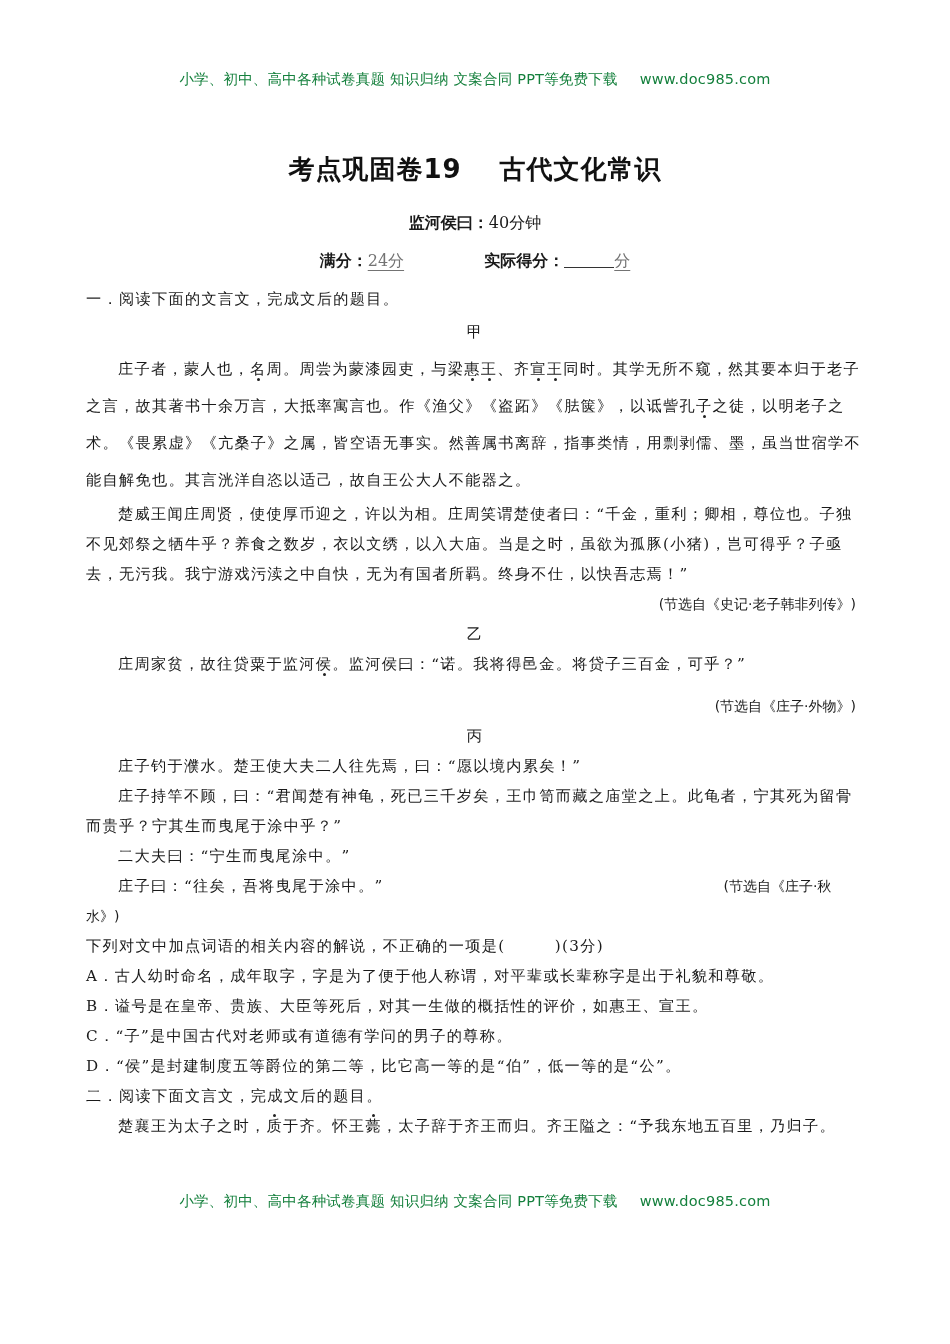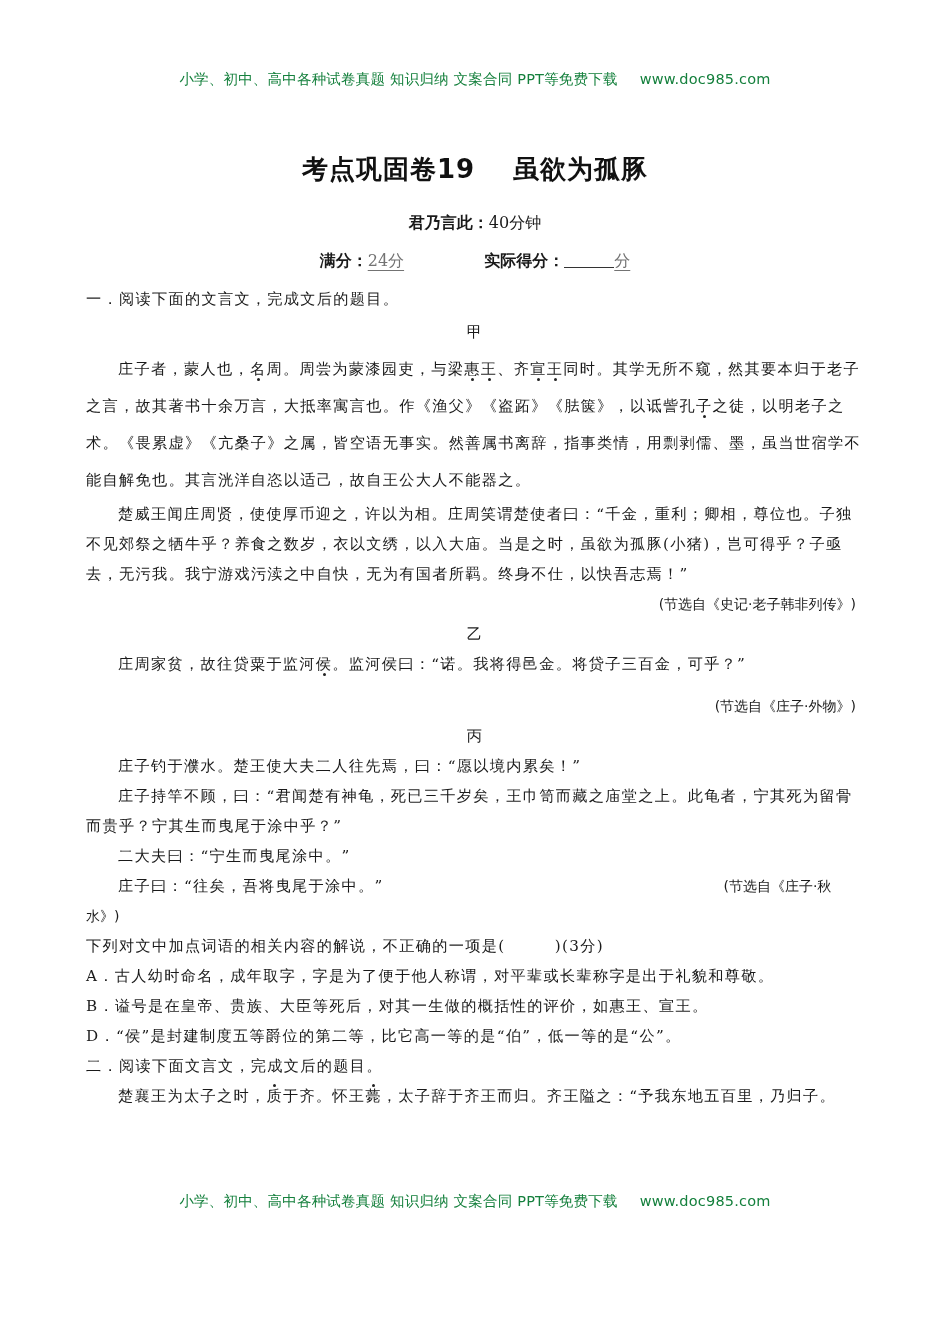--- a/index.html
+++ b/index.html
@@ -53,25 +53,25 @@
   .mt { margin-top: 2px; }
 </style>
 </head>
 <body>
 
 <div class="banner banner-top">
   <span>小学、初中、高中各种试卷真题 知识归纳 文案合同 PPT等免费下载</span><span class="url">www.doc985.com</span>
 </div>
 
 <div class="title">
-  <span>考点巩固卷19</span><span class="gap"></span><span>虽欲为孤豚</span>
+  <span>考点巩固卷19</span><span class="gap"></span><span>古代文化常识</span>
 </div>
 
 <div class="meta meta-time">
-  <b>君乃言此：</b><span>40分钟</span>
+  <b>监河侯曰：</b><span>40分钟</span>
 </div>
 
 <div class="meta meta-score">
   <b>满分：</b><span class="u">24分</span>
   <span class="spacer"></span>
   <b>实际得分：</b><span class="blank"></span><span class="u">分</span>
 </div>
 
 <div class="content">
   <p>一．阅读下面的文言文，完成文后的题目。</p>
@@ -87,20 +87,21 @@
 
   <p class="center">丙</p>
   <p class="indent">庄子钓于濮水。楚王使大夫二人往先焉，曰：“愿以境内累矣！”</p>
   <p class="indent"><span>庄子持竿不顾，曰：“君闻楚有神龟，死已三千岁矣，王巾笥而藏之庙堂之上。</span><span class="uline">此龟者，宁其死为留骨而贵乎？宁其生而曳尾于涂中乎？”</span></p>
   <p class="indent">二大夫曰：“宁生而曳尾涂中。”</p>
   <p class="indent"><span>庄子曰：“往矣，吾将曳尾于涂中。”</span><span style="display:inline-block;width:340px"></span><span class="source">(节选自《庄子·秋水》)</span></p>
 
   <p>下列对文中加点词语的相关内容的解说，不正确的一项是(　　　)(3分)</p>
   <p>A．古人幼时命名，成年取字，字是为了便于他人称谓，对平辈或长辈称字是出于礼貌和尊敬。</p>
   <p>B．谥号是在皇帝、贵族、大臣等死后，对其一生做的概括性的评价，如惠王、宣王。</p>
+  <p>C．“子”是中国古代对老师或有道德有学问的男子的尊称。</p>
   <p>D．“侯”是封建制度五等爵位的第二等，比它高一等的是“伯”，低一等的是“公”。</p>
 
   <p>二．阅读下面文言文，完成文后的题目。</p>
   <p class="indent"><span>楚襄王为太子之时，</span><span class="dot dot-top">质</span><span>于齐。怀王</span><span class="dot dot-top">薨</span><span>，太子辞于齐王而归。齐王隘之：“予我东地五百里，乃归子。</span></p>
 </div>
 
 <div class="banner banner-bottom">
   <span>小学、初中、高中各种试卷真题 知识归纳 文案合同 PPT等免费下载</span><span class="url">www.doc985.com</span>
 </div>
 

